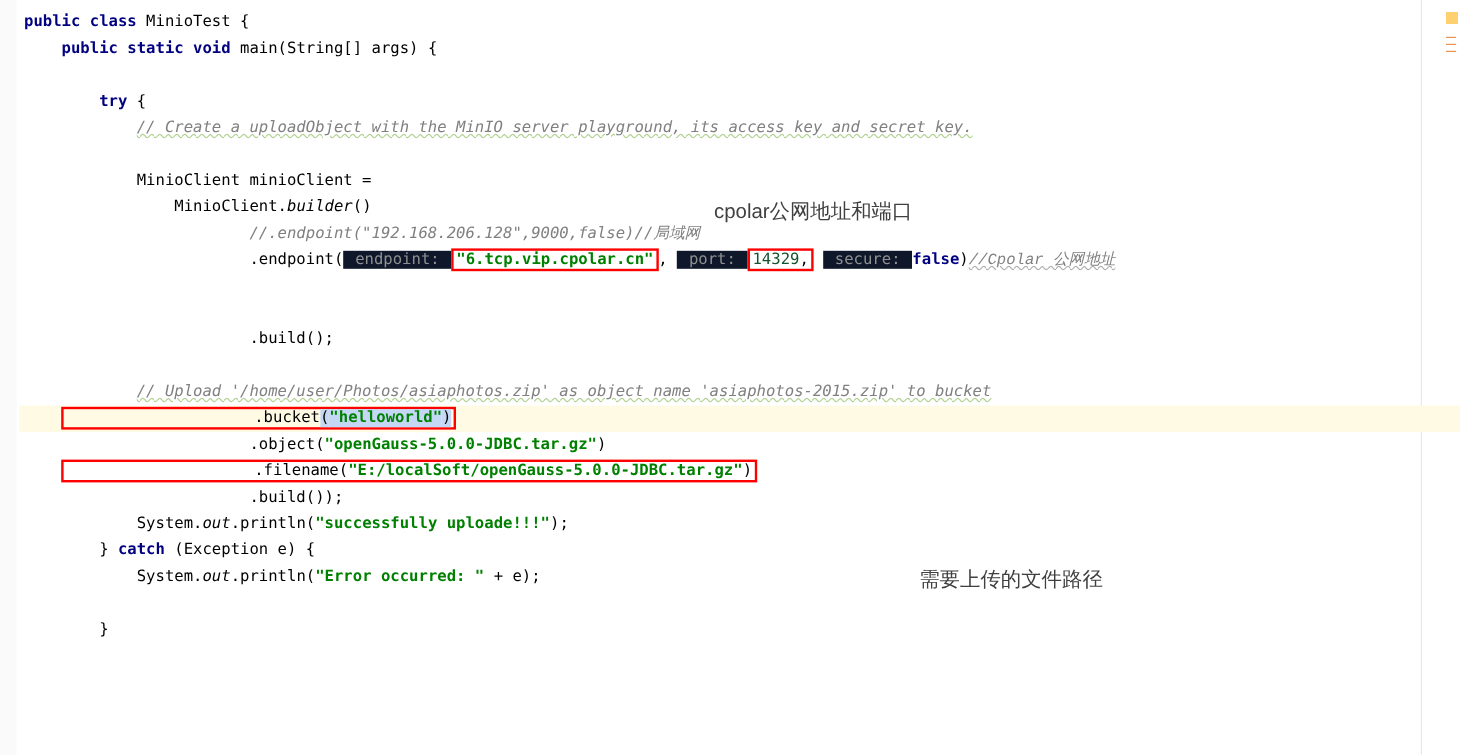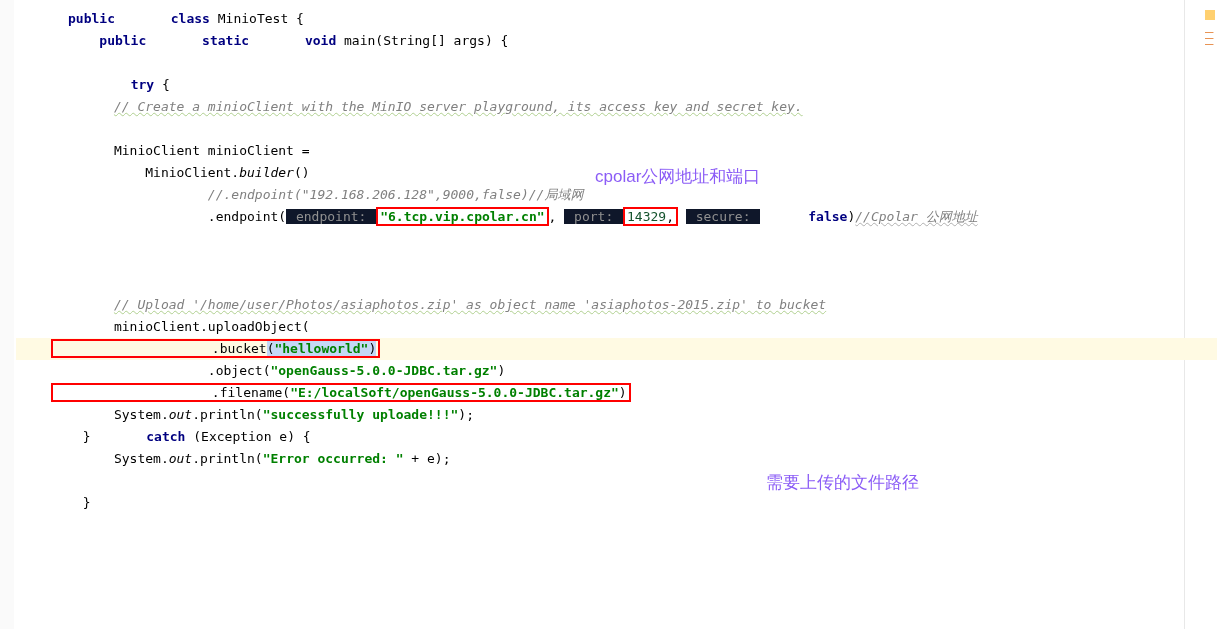--- a/index.html
+++ b/index.html
@@ -46,32 +46,32 @@
       margin-bottom: 8px;
     }
     .hint-lines {
       color: #e89050;
       font-size: 14px;
       line-height: 6px;
       letter-spacing: -2px;
     }
     .line { white-space: pre; padding-left: 4px; }
     .highlight-line { background: #fffae3; }
-    .kw { color: #000080; font-weight: bold; margin-left: 48px; }
+    .kw { color: #000080; font-weight: bold; }
     .str { color: #008000; font-weight: bold; }
     .num { color: #14532d; }
     .comment { color: #808080; font-style: italic; }
     .param-hint { color: #909090; background: #0f172a; padding: 0 2px; }
     .wavy-green { text-decoration: underline wavy #b0d090; text-decoration-thickness: 1px; }
-    .wavy-gray { text-decoration: underline wavy #b0b0b0; text-decoration-thickness: 1px; }
+    .wavy-gray { text-decoration: underline wavy #b0b0b0; text-decoration-thickness: 1px; font-family: Liberation Mono, monospace; }
     .ital { font-style: italic; }
     .red-box { border: 2px solid #ff0000; padding: 0 2px; }
     .annotation {
       position: absolute;
-      color: #8b5cf6;
+      color: #404040;
       font-family: "Microsoft YaHei", sans-serif;
       font-size: 17px;
       font-weight: normal;
     }
     .sel { background: #c4d8f5; }
   </style>
 </head>
 <body>
 
 <div class="gutter"></div>
@@ -84,52 +84,53 @@
 <div class="editor">
 
   <div class="line"><span class="kw">public</span> <span class="kw">class</span> <span>MinioTest</span> {</div>
 
   <div class="line">    <span class="kw">public</span> <span class="kw">static</span> <span class="kw">void</span> <span>main(String[] args) {</span></div>
 
   <div class="line"> </div>
 
   <div class="line">        <span class="kw">try</span> {</div>
 
-  <div class="line">            <span class="comment wavy-green">// Create a minioClient with the MinIO server playground, its access key and secret key.</span></div>
+  <div class="line">            <span class="comment wavy-green">// Create a uploadObject with the MinIO server playground, its access key and secret key.</span></div>
 
   <div class="line"> </div>
 
   <div class="line">            <span>MinioClient minioClient =</span></div>
 
   <div class="line">    <span>            MinioClient.</span><span class="ital">builder</span><span>()</span></div>
 
   <div class="line">    <span class="comment">                    //.endpoint("192.168.206.128",9000,false)</span><span class="comment">//局域网</span></div>
 
   <div class="line">    <span>                    .endpoint(</span><span class="param-hint"> endpoint: </span><span class="red-box"><span class="str">"6.tcp.vip.cpolar.cn"</span></span><span>,</span> <span class="param-hint"> port: </span><span class="red-box"><span class="num">14329</span><span>,</span></span> <span class="param-hint"> secure: </span><span class="kw">false</span><span>)</span><span class="comment wavy-gray">//Cpolar 公网地址</span></div>
 
   <div class="line"> </div>
 
 
   <div class="line"> </div>
 
+  <div class="line">    <span>                    .build();</span></div>
 
   <div class="line"> </div>
 
   <div class="line">            <span class="comment wavy-green">// Upload '/home/user/Photos/asiaphotos.zip' as object name 'asiaphotos-2015.zip' to bucket</span></div>
 
 
-  <div class="line">            <span>minioClient.uploadObject(</span></div>
 
 
   <div class="line highlight-line">    <span class="red-box"><span>                    .bucket</span><span class="sel">(</span><span class="str sel">"helloworld"</span><span class="sel">)</span></span></div>
 
   <div class="line">    <span>                    .object(</span><span class="str">"openGauss-5.0.0-JDBC.tar.gz"</span><span>)</span></div>
 
   <div class="line">    <span class="red-box"><span>                    .filename(</span><span class="str">"E:/localSoft/openGauss-5.0.0-JDBC.tar.gz"</span><span>)</span></span></div>
 
+  <div class="line">    <span>                    .build());</span></div>
 
   <div class="line">            <span>System.</span><span class="ital">out</span><span>.println(</span><span class="str">"successfully uploade!!!"</span><span>);</span></div>
 
   <div class="line">        <span>}</span> <span class="kw">catch</span><span> (Exception e) {</span></div>
 
   <div class="line">            <span>System.</span><span class="ital">out</span><span>.println(</span><span class="str">"Error occurred: "</span><span> + e);</span></div>
 
   <div class="line"> </div>
 
   <div class="line">        <span>}</span></div>

